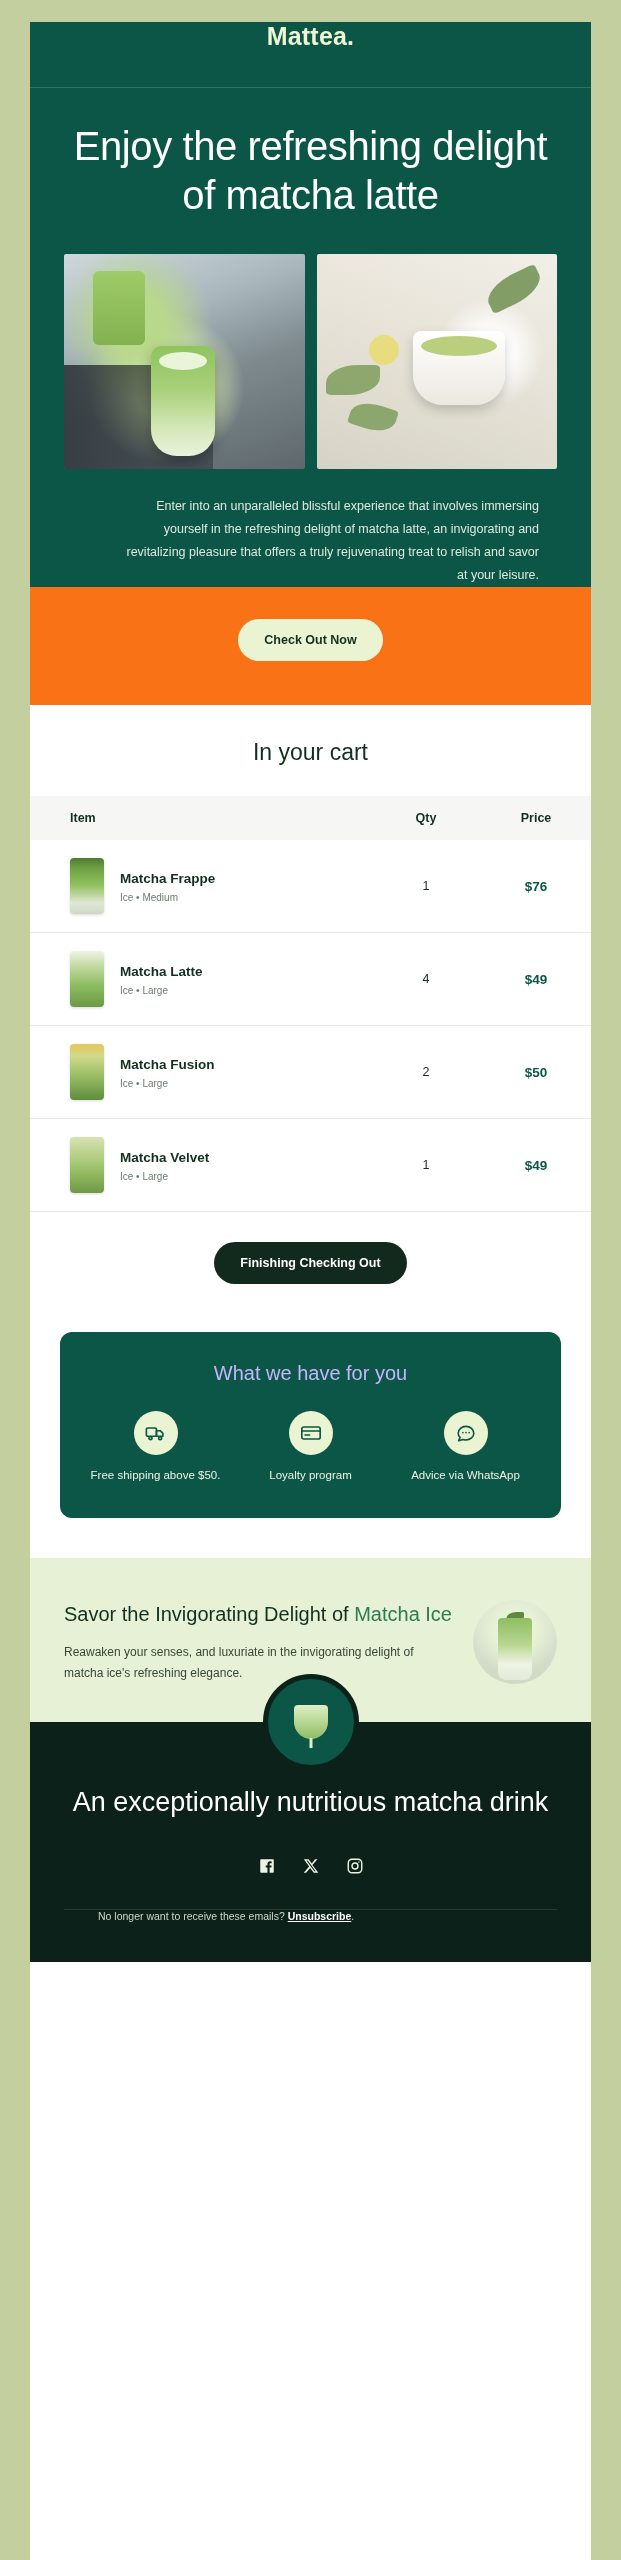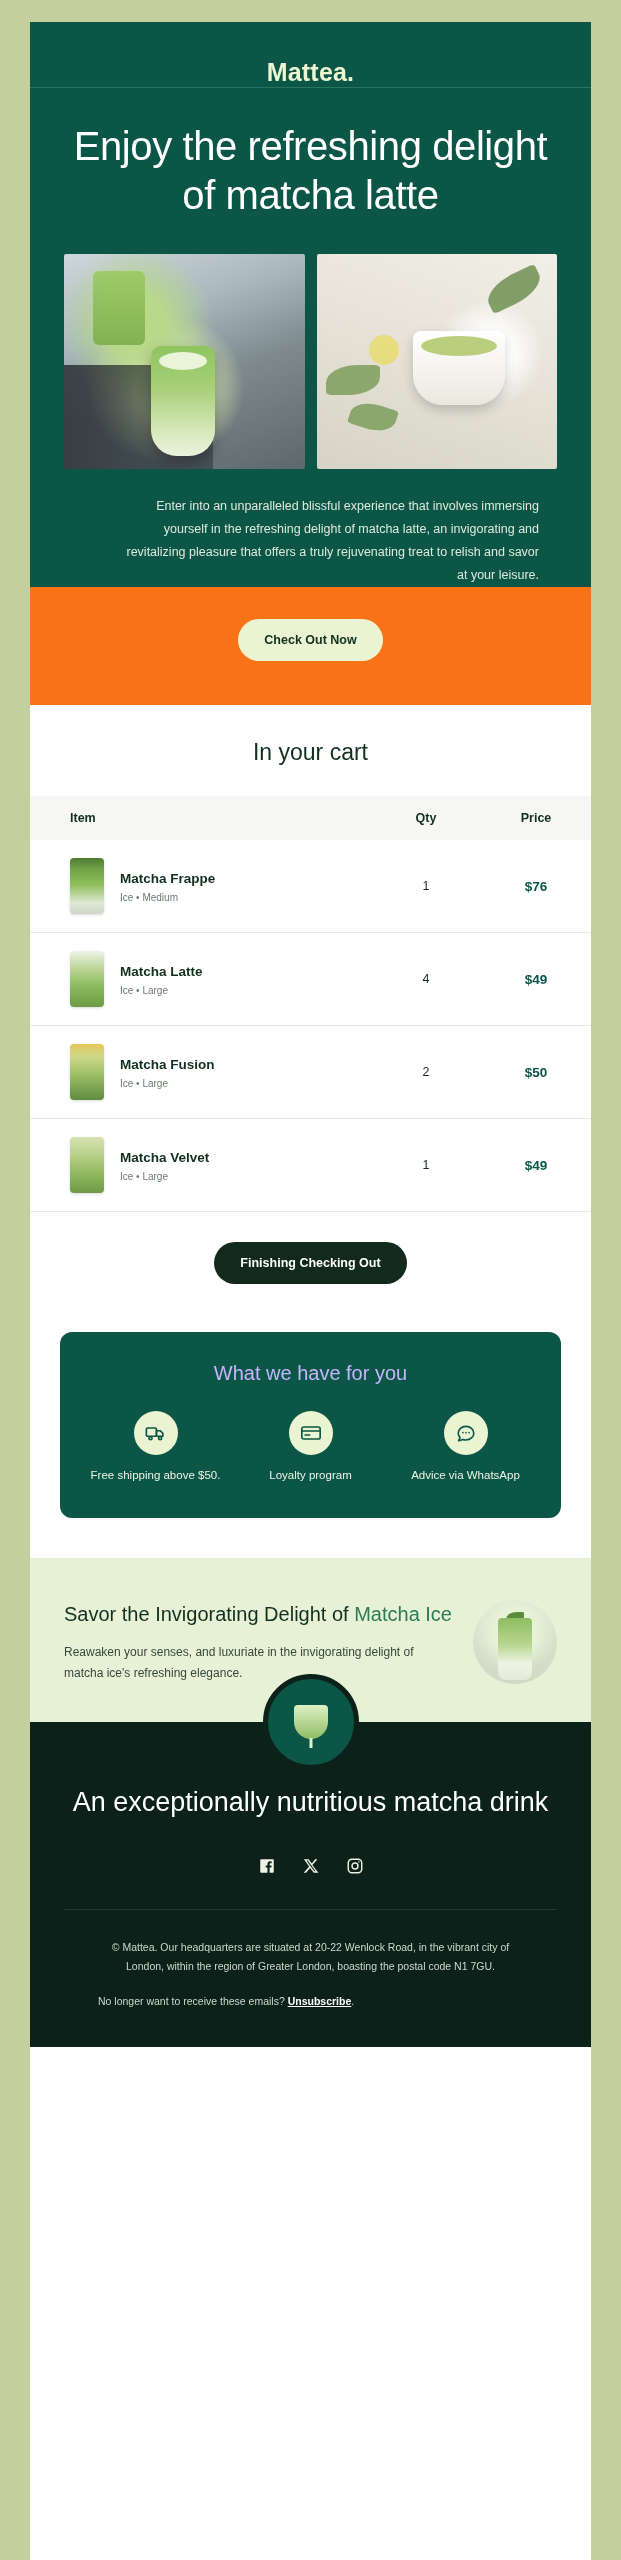--- a/index.html
+++ b/index.html
@@ -22,21 +22,21 @@
     width: 561px;
     background: #ffffff;
     overflow: hidden;
   }
 
   
   .brandbar {
     background: #0b5646;
     height: 66px;
     display: flex;
-    align-items: flex-end;
+    align-items: flex-start;
     justify-content: center;
     border-bottom: 1px solid #2a7363;
   }
   .brandbar .logo {
     color: #eef5d3;
     font-size: 25px;
     font-weight: bold;
     letter-spacing: .2px;
   }
 
@@ -524,21 +524,20 @@
           <svg width="18" height="18" viewBox="0 0 24 24" fill="none" stroke="#eef3e4" stroke-width="1.9">
             <rect x="3" y="3" width="18" height="18" rx="5"></rect>
             <circle cx="12" cy="12" r="4"></circle>
             <circle cx="17.2" cy="6.8" r="1" fill="#eef3e4" stroke="none"></circle>
           </svg>
         </span>
       </div>
 
       <div class="divider"></div>
 
-      <div class="legal">© Mattea. Our headquarters are situated at 20-22 Wenlock Road, in the vibrant city of London, within the region of Greater London, boasting the postal code N1 7GU.</div>
 
       <div class="unsub">
         <span>No longer want to receive these emails? </span><a href="#">Unsubscribe</a><span>.</span>
       </div>
     </div>
 
   </div>
 </div>
 
 </body></html>

